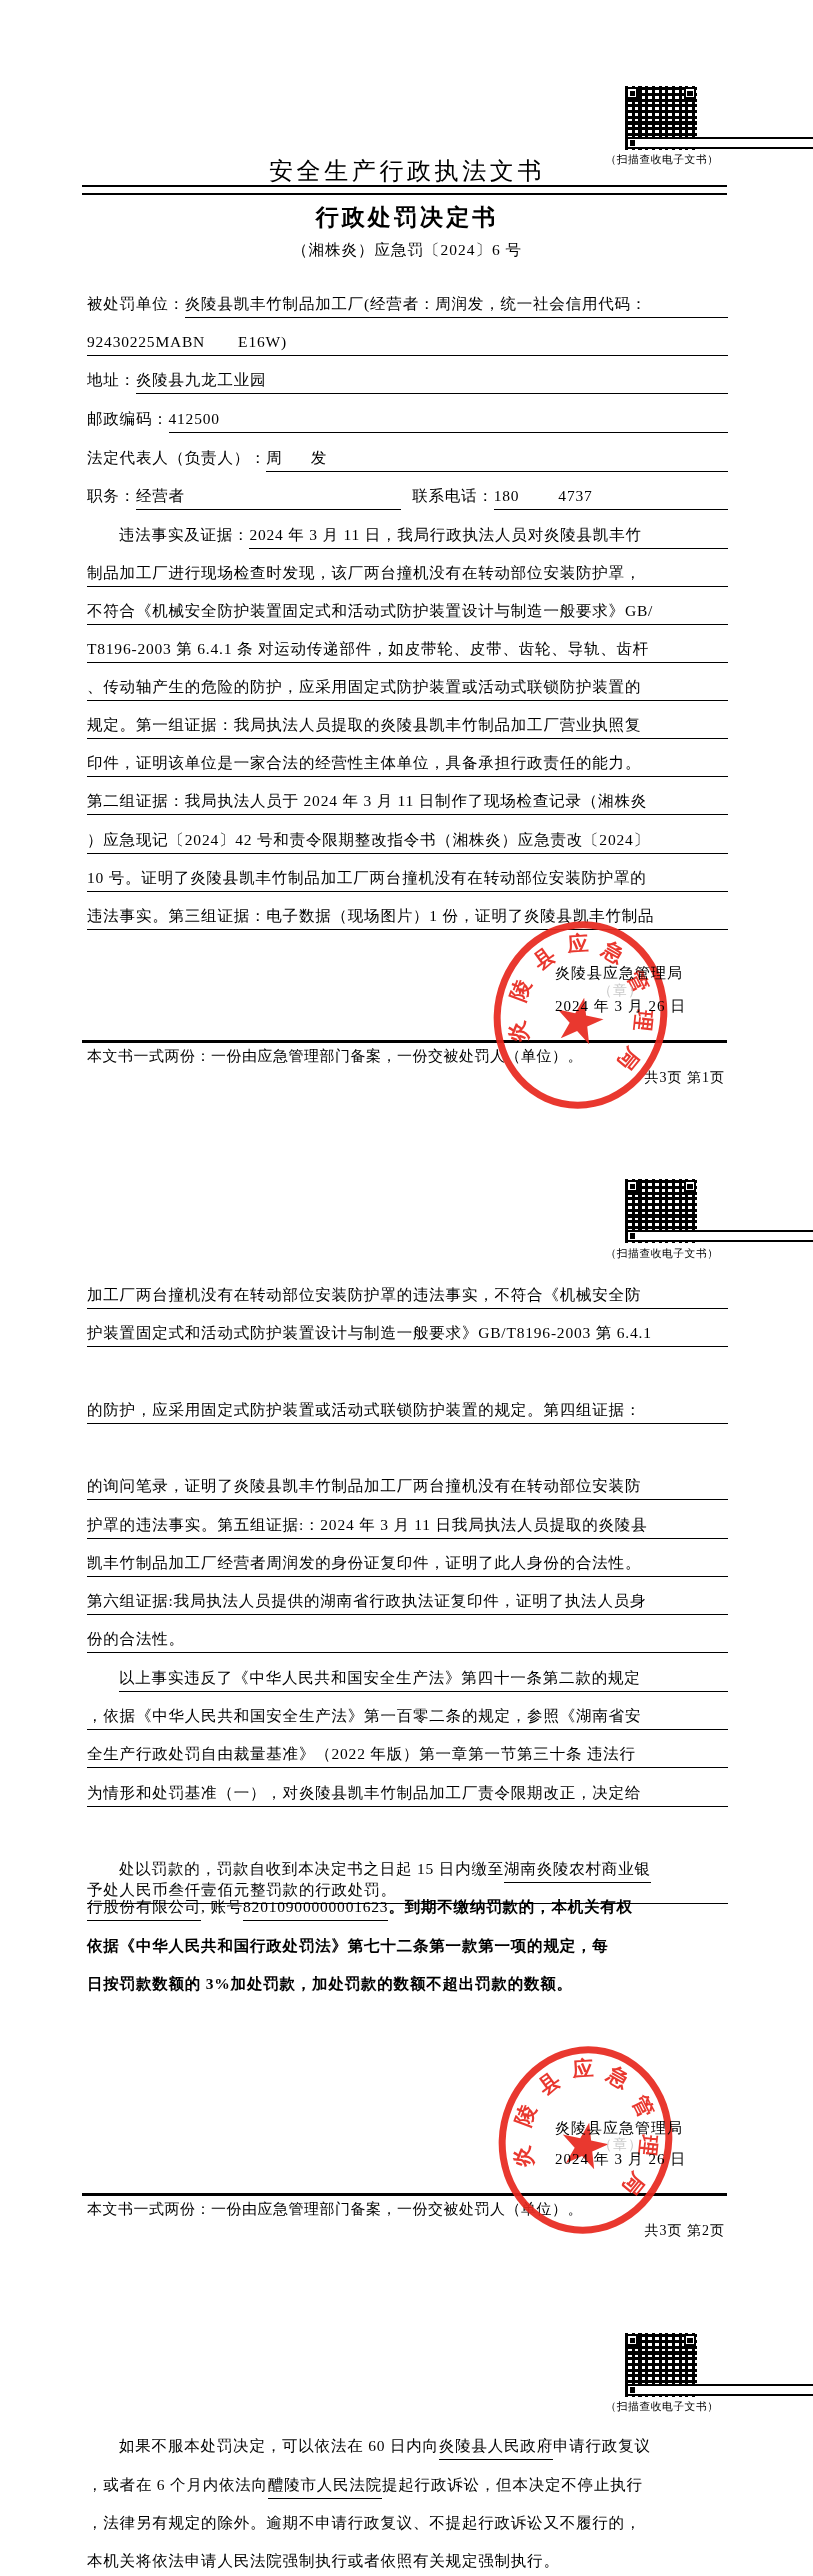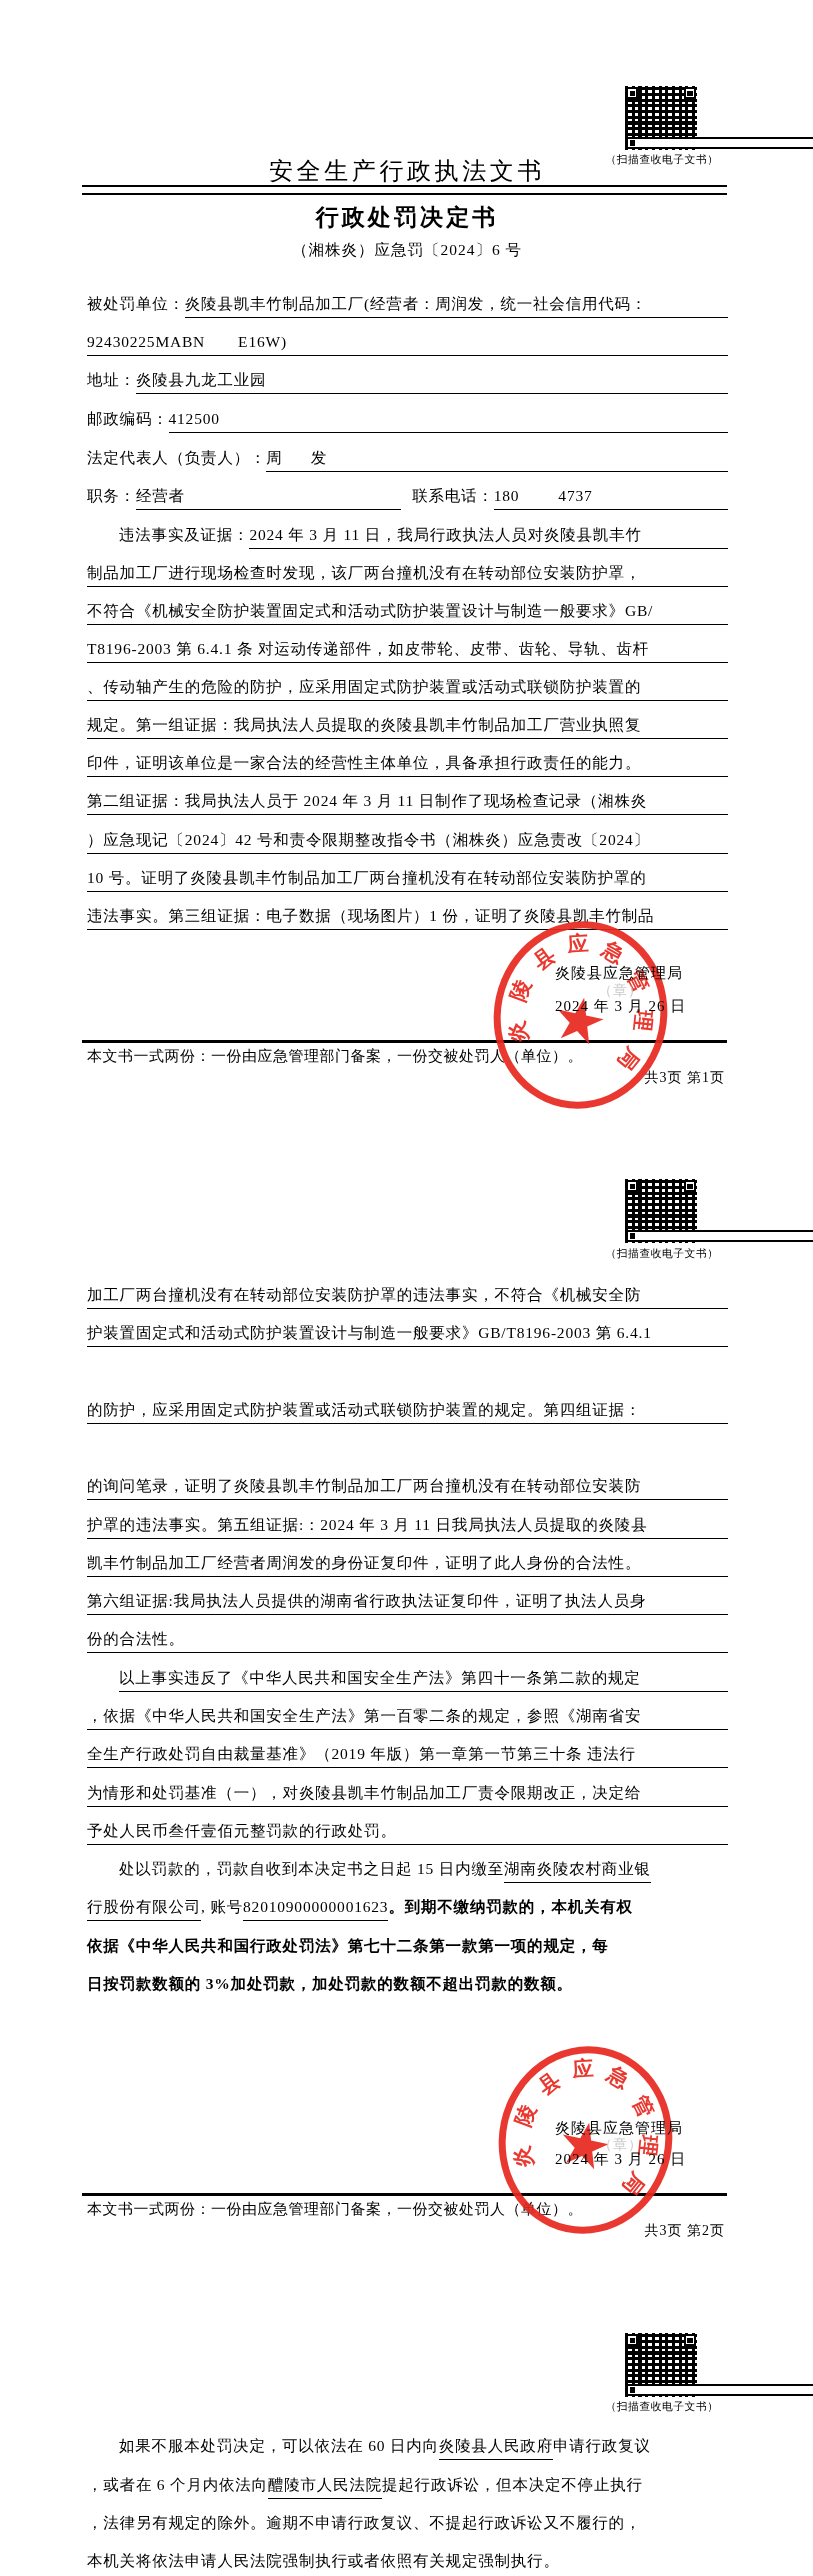--- a/index.html
+++ b/index.html
@@ -216,26 +216,26 @@
       <span class="u fill">份的合法性。</span>
     </div>
   <div class="bl" style="top:1670px">
     <span class="ind"></span>
     <span class="u fill">以上事实违反了《中华人民共和国安全生产法》第四十一条第二款的规定</span>
   </div>
   <div class="bl" style="top:1708px">
       <span class="u fill">，依据《中华人民共和国安全生产法》第一百零二条的规定，参照《湖南省安</span>
     </div>
   <div class="bl" style="top:1746px">
-      <span class="u fill">全生产行政处罚自由裁量基准》（2019 年版）第一章第一节第三十条 违法行</span>
+      <span class="u fill">全生产行政处罚自由裁量基准》（2022 年版）第一章第一节第三十条 违法行</span>
     </div>
   <div class="bl" style="top:1785px">
       <span class="u fill">为情形和处罚基准（一），对炎陵县凯丰竹制品加工厂责令限期改正，决定给</span>
     </div>
-  <div class="bl" style="top:1823px">
+  <div class="bl" style="top:1882px">
       <span class="u fill">予处人民币叁仟壹佰元整罚款的行政处罚。</span>
     </div>
   <div class="bl" style="top:1861px">
     <span class="ind"></span>
     <span class="t">处以罚款的，罚款自收到本决定书之日起 15 日内缴至</span>
     <span class="u">湖南炎陵农村商业银</span>
   </div>
   <div class="bl" style="top:1899px">
     <span class="u">行股份有限公司</span>
     <span class="t">, 账号 </span>

